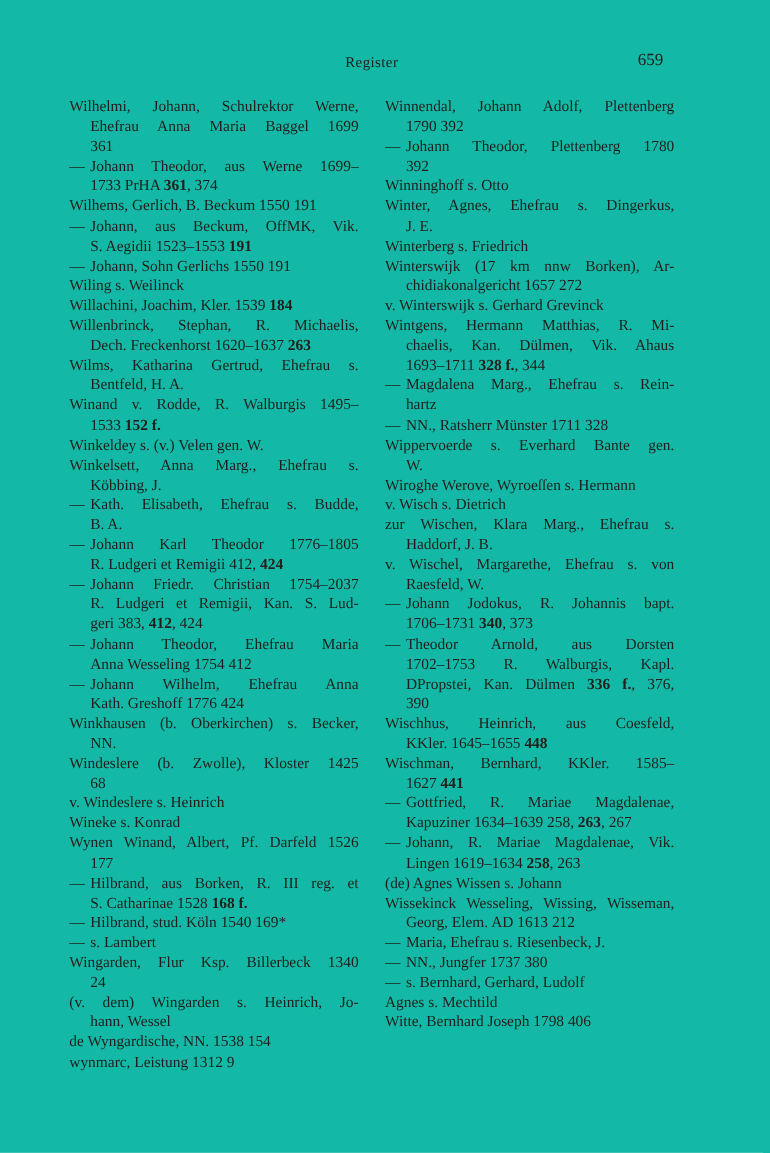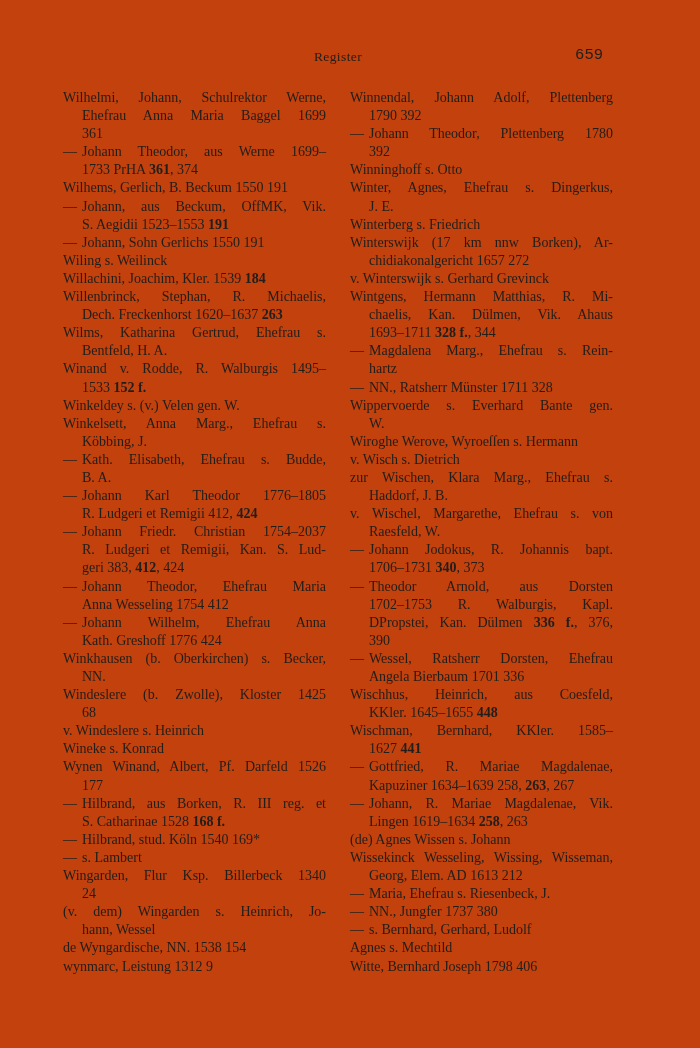--- a/index.html
+++ b/index.html
@@ -1,20 +1,20 @@
 <!DOCTYPE html>
 <html><head>
 <meta charset="utf-8">
 <style>
   html, body { margin: 0; padding: 0; }
   .page {
     position: relative;
     width: 700px;
     height: 1048px;
-    background: #c2410c;
+    background: #14b8a6;
     color: #211e1b;
     font-family: "Liberation Serif", "DejaVu Serif", serif;
     overflow: hidden;
   }
   .textblock {
     position: absolute;
     left: 63px;
     top: 48px;
     width: 550px;
   }
@@ -28,21 +28,20 @@
     position: absolute;
     left: 0; right: 0;
     text-align: center;
     letter-spacing: 0.4px;
   }
   .pagehead .pageno {
     position: absolute;
     right: 10px;
     top: -2px;
     font-size: 15.5px;
-    font-family: Liberation Mono, monospace;
   }
   .columns {
     display: flex;
     gap: 24px;
     margin-top: 21px;
   }
   .col {
     width: 268px;
     font-size: 14px;
     line-height: 18.1px;
@@ -242,24 +241,20 @@
             <div class="line j"><span class="dash">—</span><span>Johann Jodokus, R. Johannis bapt.</span></div>
             <div class="line cont"><span class="i">1706–1731</span><span> </span><span class="b">340</span><span>, 373</span></div>
           </div>
           <div class="entry">
             <div class="line j"><span class="dash">—</span><span>Theodor Arnold, aus Dorsten</span></div>
             <div class="line cont j"><span class="i">1702–1753</span><span> R. Walburgis, Kapl.</span></div>
             <div class="line cont j"><span>DPropstei, Kan. Dülmen </span><span class="b">336 f.</span><span>, 376,</span></div>
             <div class="line cont"><span>390</span></div>
           </div>
           <div class="entry">
-            <div class="line j"><span class="dash">—</span><span>Wessel, Ratsherr Dorsten, Ehefrau</span></div>
-            <div class="line cont"><span>Angela Bierbaum </span><span class="i">1701</span><span> 336</span></div>
-          </div>
-          <div class="entry">
             <div class="line j"><span>Wischhus, Heinrich, aus Coesfeld,</span></div>
             <div class="line cont"><span>KKler. </span><span class="i">1645–1655</span><span> </span><span class="b">448</span></div>
           </div>
           <div class="entry">
             <div class="line j"><span>Wischman, Bernhard, KKler. </span><span class="i">1585–</span></div>
             <div class="line cont"><span class="i">1627</span><span> </span><span class="b">441</span></div>
           </div>
           <div class="entry">
             <div class="line j"><span class="dash">—</span><span>Gottfried, R. Mariae Magdalenae,</span></div>
             <div class="line cont"><span>Kapuziner </span><span class="i">1634–1639</span><span> 258, </span><span class="b">263</span><span>, 267</span></div>

